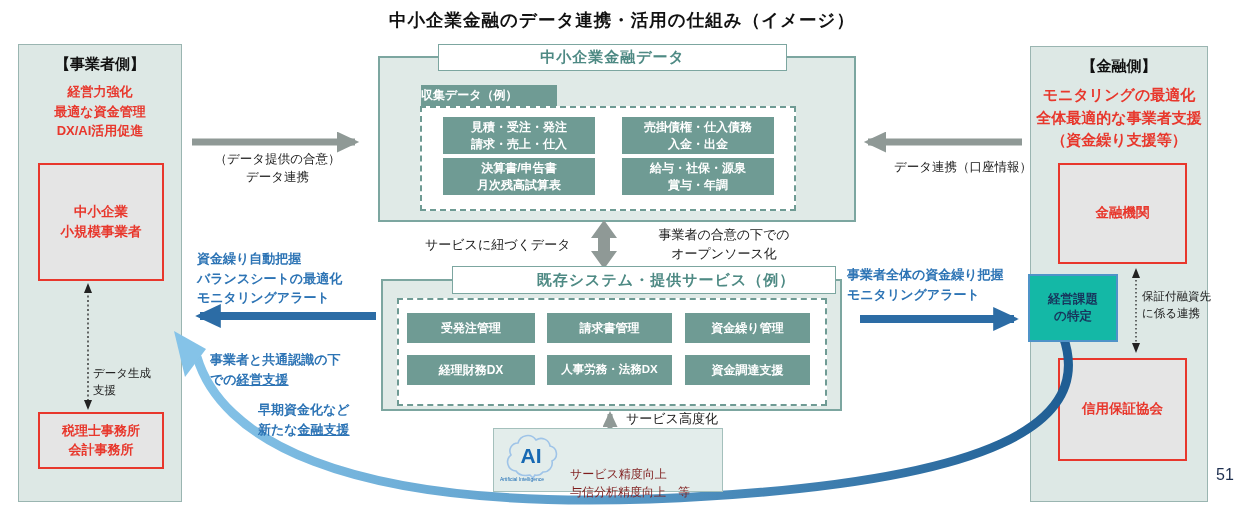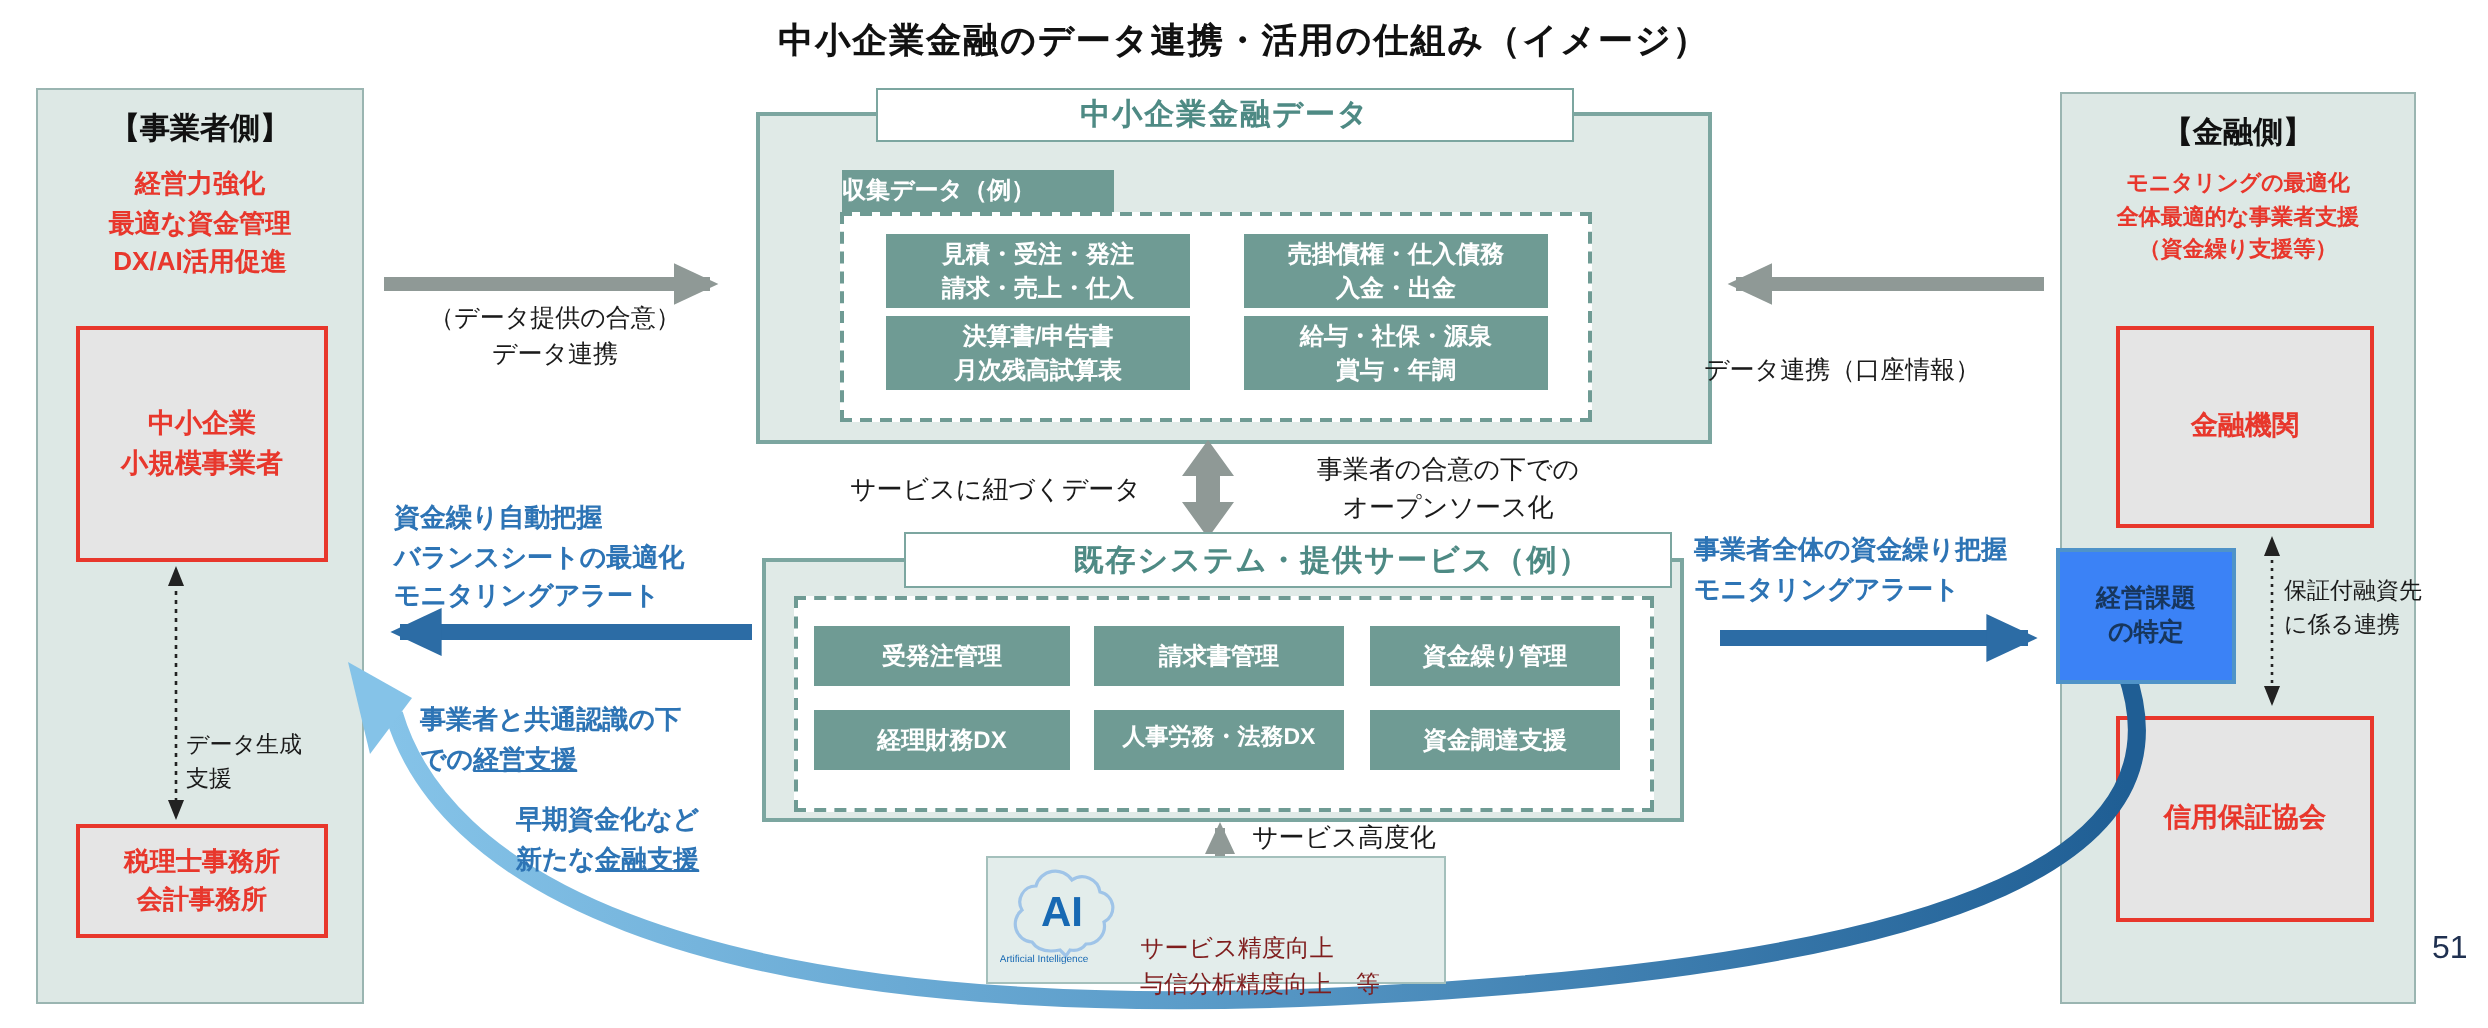--- a/index.html
+++ b/index.html
@@ -10,21 +10,21 @@
   .panel-hdr{width:100%;text-align:center;font-size:15px;font-weight:bold;color:#111;margin-top:10px;}
   .goals{width:100%;text-align:center;font-size:13px;font-weight:bold;color:#e8372c;line-height:1.5;margin-top:8px;}
   .bigbox{background:#e0eae7;border:2px solid #7ca6a0;z-index:1;}
   .hdr{background:#fff;border:1.6px solid #7ca6a0;color:#4e8a84;font-weight:bold;font-size:15px;display:flex;align-items:center;justify-content:center;z-index:4;letter-spacing:1px;}
   .tealtag{background:#6f9b94;color:#fff;font-weight:bold;font-size:12px;display:flex;align-items:center;padding-left:0;z-index:2;}
   .dashbox{background:#fff;border:2px dashed #6f9b94;z-index:1;}
   .tbox{background:#6f9b94;color:#fff;font-weight:bold;font-size:12px;display:flex;flex-direction:column;align-items:center;justify-content:center;text-align:center;line-height:1.35;z-index:2;}
   .redbox{background:#e5e5e5;border:2.2px solid #e8372c;color:#e8372c;font-weight:bold;font-size:13.5px;display:flex;flex-direction:column;align-items:center;justify-content:center;text-align:center;line-height:1.5;z-index:2;}
   .bluetext{color:#2d74b5;font-weight:bold;font-size:13px;line-height:1.5;z-index:4;}
   .blk{color:#1a1a1a;font-size:12.5px;line-height:1.45;z-index:4;}
-  .issuebox{background:#3b82f6;border:2px solid #4f93c8;color:#17365d;font-weight:bold;font-size:12.5px;display:flex;flex-direction:column;align-items:center;justify-content:center;text-align:center;line-height:1.4;z-index:5;}
+  .issuebox{background:#14b8a6;border:2px solid #4f93c8;color:#17365d;font-weight:bold;font-size:12.5px;display:flex;flex-direction:column;align-items:center;justify-content:center;text-align:center;line-height:1.4;z-index:5;}
   .aibox{background:#e3edeb;border:1.6px solid #a4c0bc;display:flex;align-items:center;z-index:5;}
   .ai-caption{font-size:12px;color:#7f1d1d;line-height:1.5;margin-top:45px;}
   .ulined{text-decoration:underline;}
   .pagenum{font-size:16px;color:#1f3050;z-index:4;}
   svg.layer{position:absolute;left:0;top:0;z-index:3;pointer-events:none;}
 </style>
 </head>
 <body>
 
 <div class="abs title">中小企業金融のデータ連携・活用の仕組み（イメージ）</div>
@@ -45,21 +45,21 @@
   <div>データ生成</div>
   <div>支援</div>
 </div>
 <div class="abs redbox" style="left:38px;top:412px;width:122px;height:53px;font-size:13px;line-height:1.4;">
   <div>税理士事務所</div>
   <div>会計事務所</div>
 </div>
 
 <div class="abs panel" style="left:1030px;top:46px;width:176px;height:454px;">
   <div class="panel-hdr">【金融側】</div>
-  <div class="goals" style="font-size:11px;">
+  <div class="goals" style="font-size:15px;">
     <div>モニタリングの最適化</div>
     <div>全体最適的な事業者支援</div>
     <div>（資金繰り支援等）</div>
   </div>
 </div>
 <div class="abs redbox" style="left:1058px;top:163px;width:125px;height:97px;">
   <div>金融機関</div>
 </div>
 <div class="abs issuebox" style="left:1028px;top:274px;width:86px;height:64px;">
   <div>経営課題</div>
@@ -120,21 +120,21 @@
     <div>人事労務・法務DX</div>
   </div>
 <div class="abs tbox" style="left:685px;top:355px;width:125px;height:30px;">
     <div>資金調達支援</div>
   </div>
 
 <div class="abs blk" style="left:185px;top:150px;width:185px;text-align:center;">
   <div>（データ提供の合意）</div>
   <div>データ連携</div>
 </div>
-<div class="abs blk" style="left:852px;top:158px;width:180px;text-align:left;margin-top:18px;">データ連携（口座情報）</div>
+<div class="abs blk" style="left:852px;top:158px;width:180px;text-align:right;">データ連携（口座情報）</div>
 
 <div class="abs bluetext" style="left:197px;top:249px;">
   <div>資金繰り自動把握</div>
   <div>バランスシートの最適化</div>
   <div>モニタリングアラート</div>
 </div>
 <div class="abs bluetext" style="left:210px;top:350px;">
   <div>事業者と共通認識の下</div>
   <div><span>での</span><span class="ulined">経営支援</span></div>
 </div>

